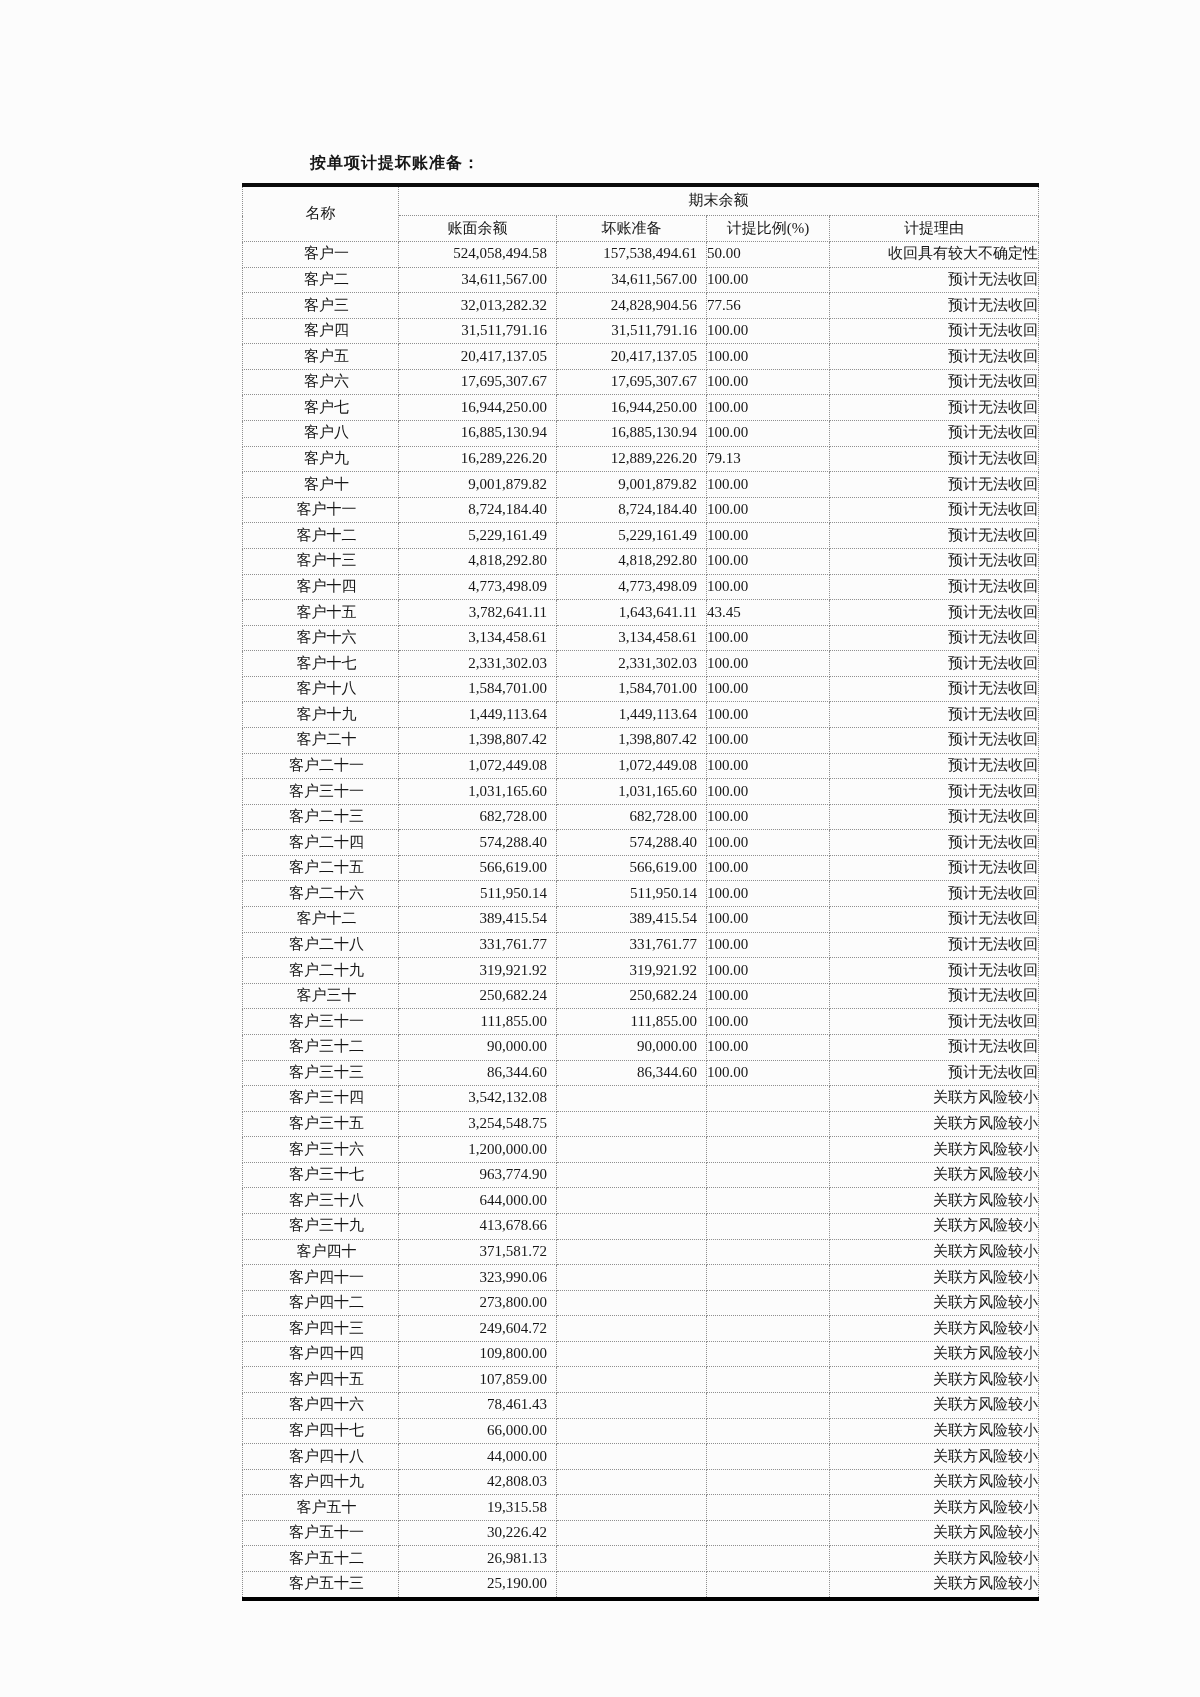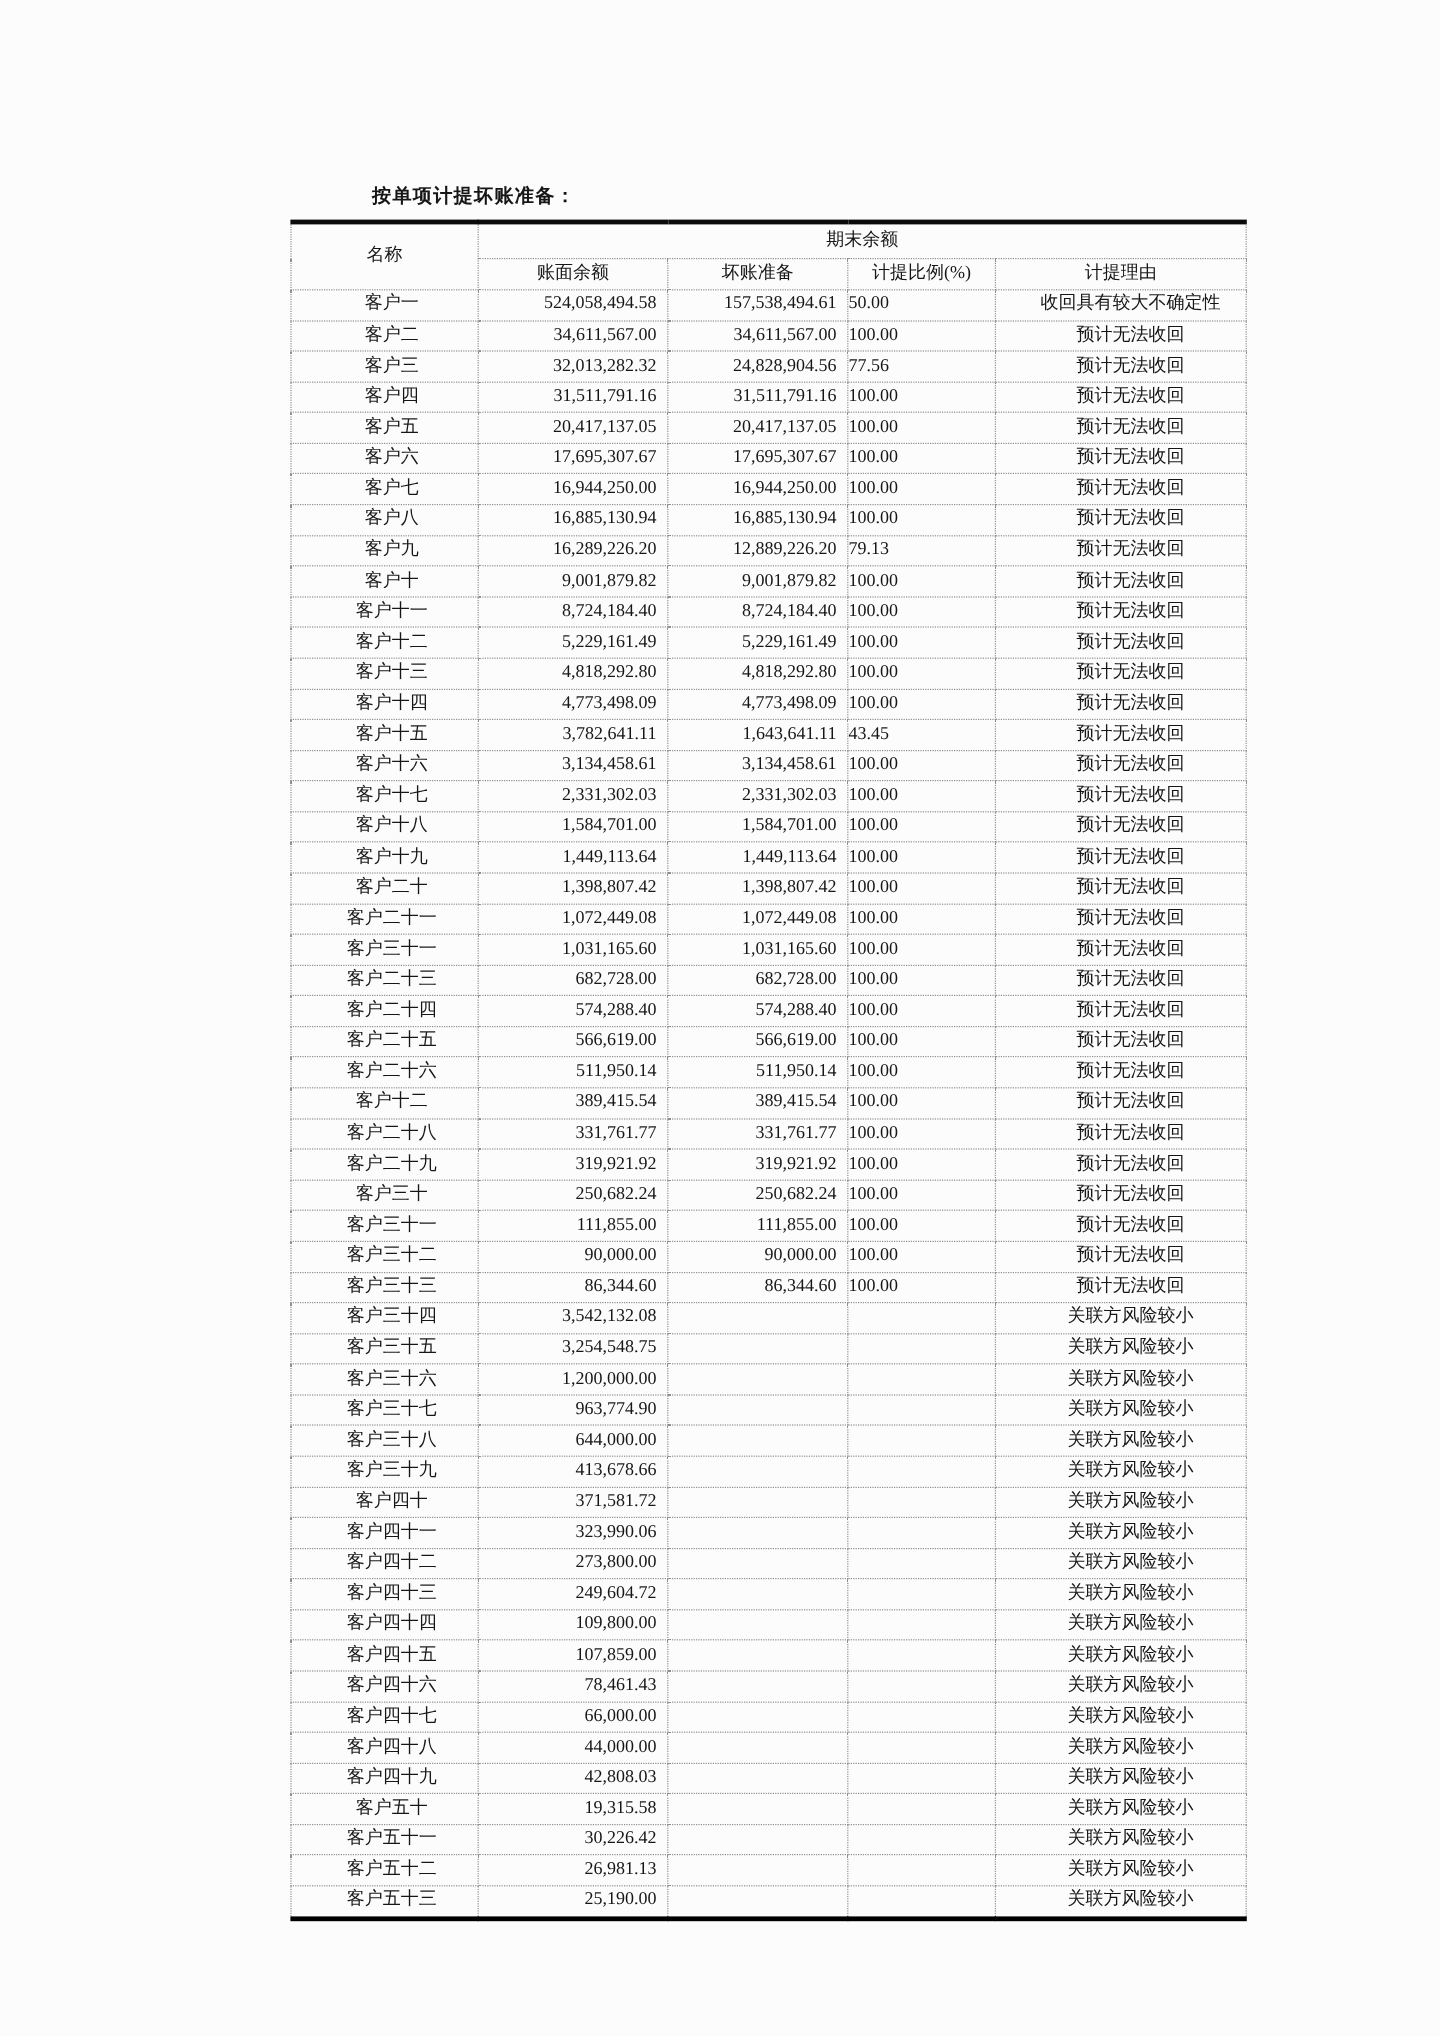--- a/index.html
+++ b/index.html
@@ -49,21 +49,21 @@
   .provision-table thead th {
     text-align: center;
     vertical-align: middle;
   }
   th.th-group { height: 28px; }
   th.th-sub   { height: 25px; }
   .provision-table td { height: 24.58px; }
   td.td-name   { text-align: center;  padding-left: 12px; }
   td.td-num    { text-align: right; padding-right: 9px; }
   td.td-ratio  { text-align: left; padding-right: 8px; }
-  td.td-reason { text-align: center;  padding-left: 16px; }
+  td.td-reason { text-align: right;  padding-left: 16px; }
 </style>
 </head>
 <body>
 
 <div class="page">
 
   <div class="doc-title">按单项计提坏账准备：</div>
 
   <table class="provision-table">
     <colgroup>

